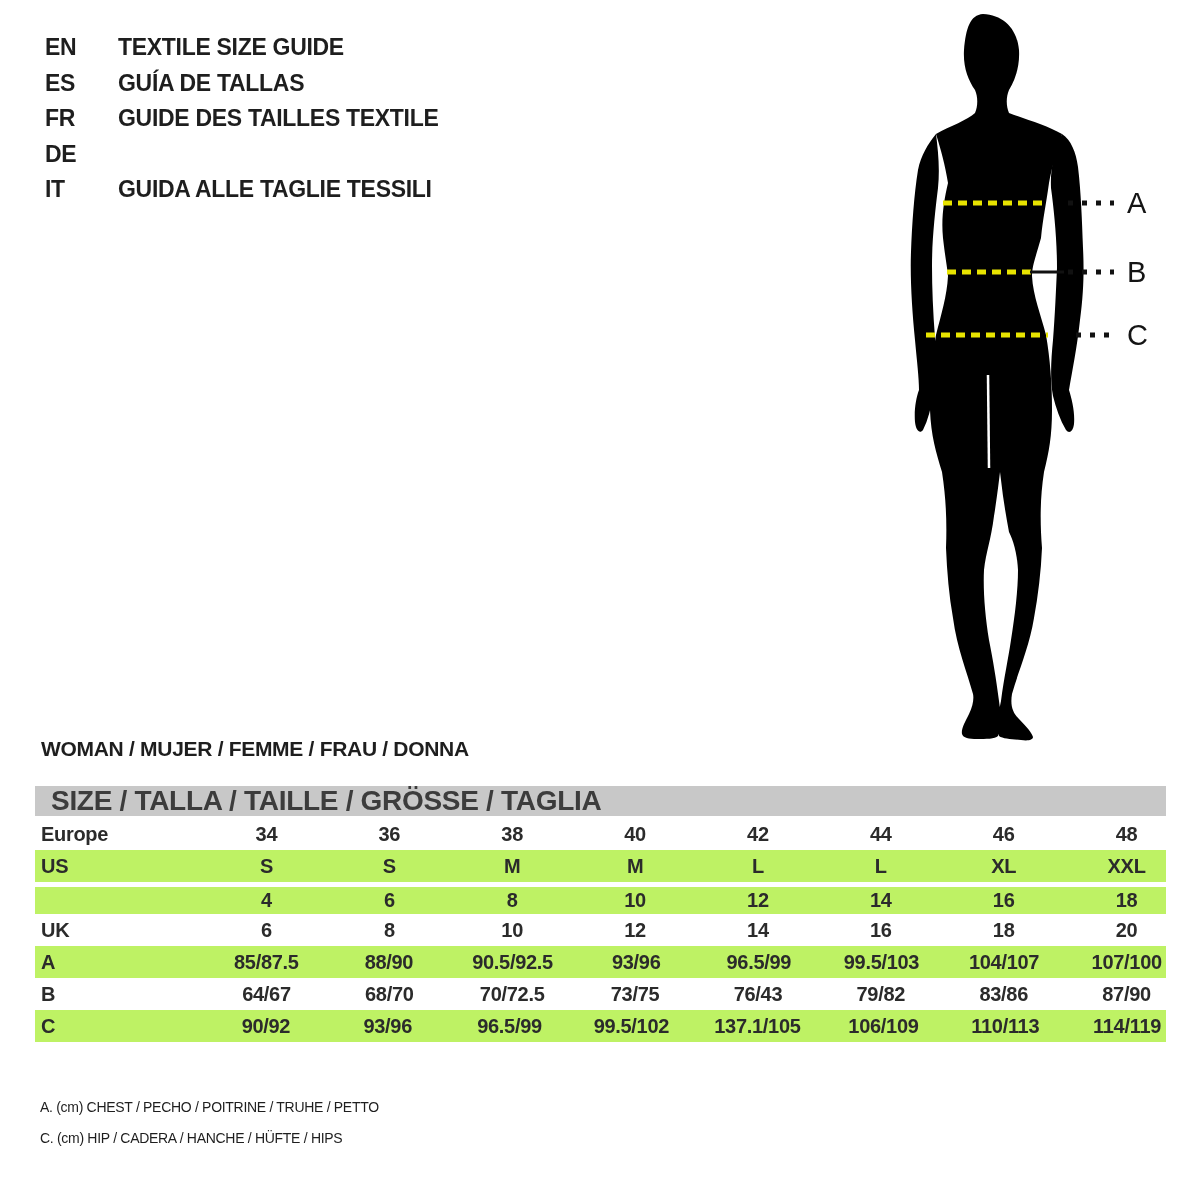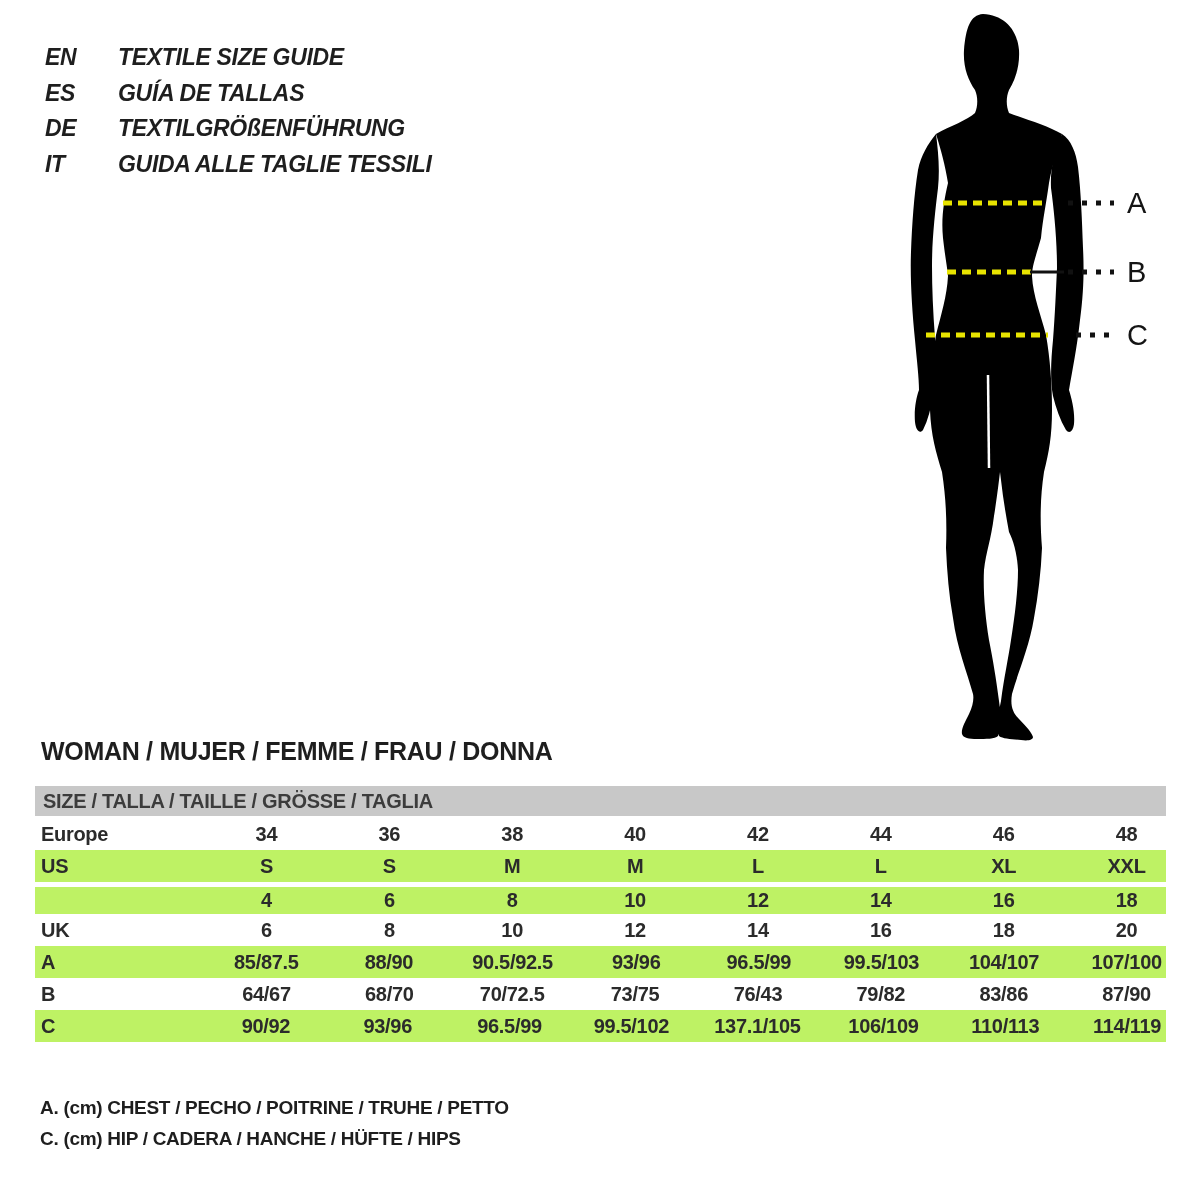--- a/index.html
+++ b/index.html
@@ -2,70 +2,73 @@
 <html><head>
 <meta charset="utf-8">
 <style>
   html,body{margin:0;padding:0;}
   body{
     width:1200px;height:1200px;position:relative;background:#ffffff;
     font-family:"Liberation Sans", sans-serif;color:#1e1e1e;overflow:hidden;
     letter-spacing:-0.3px;
   }
   
-  .languages{position:absolute;left:45px;top:40px;font-style:italic;}
+  .languages{position:absolute;left:45px;top:30px;}
   .lang-row{display:flex;height:35.5px;line-height:35.5px;font-size:23px;font-weight:bold;}
   .lang-code{width:73px;flex:0 0 73px;}
   .lang-label{white-space:nowrap;}
   
   .figure-svg{position:absolute;left:875px;top:0;}
   .marker-label{
     position:absolute;left:1127px;width:36px;text-align:left;
     font-size:29px;font-weight:500;color:#141414;line-height:34px;
   }
   #marker-a{top:186px;}
   #marker-b{top:255px;}
   #marker-c{top:318px;}
   
-  .section-title{position:absolute;left:41px;top:737px;font-size:25px;font-weight:bold;white-space:nowrap;}
+  .section-title{position:absolute;left:41px;top:737px;font-size:21px;font-weight:bold;white-space:nowrap;}
   
   .size-table{position:absolute;left:35px;top:786px;width:1131px;}
   .size-header{
     height:30px;line-height:30px;background:#c8c8c8;color:#3c3c3c;
-    font-size:20px;font-weight:bold;padding-left:8px;margin-bottom:2px;
+    font-size:28px;font-weight:bold;padding-left:16px;margin-bottom:2px;
   }
   .tr{
     display:grid;grid-template-columns:148px repeat(8,1fr);
     height:32px;line-height:32px;font-size:20px;font-weight:bold;color:#2b2b2b;
     box-sizing:border-box;
     gap:44px;
   }
   .tr .td{text-align:center;}
   .tr .label{text-align:left;padding-left:6px;}
   .tr.shaded{background:#bef264;}
   .tr.gap-top{border-top:5px solid #ffffff;line-height:27px;}
   
   .legend{position:absolute;left:40px;top:1092px;}
-  .legend-line{height:31px;line-height:31px;font-size:19px;font-weight:bold;white-space:nowrap;}
+  .legend-line{height:31px;line-height:31px;font-size:14px;font-weight:normal;white-space:nowrap;}
 </style>
 </head>
 <body>
 
 <div class="languages">
   <div class="lang-row">
     <span class="lang-code">EN</span>
     <span class="lang-label">TEXTILE SIZE GUIDE</span>
   </div>
   <div class="lang-row">
     <span class="lang-code">ES</span>
     <span class="lang-label">GUÍA DE TALLAS</span>
   </div>
   <div class="lang-row">
+    <span class="lang-code">FR</span>
+    <span class="lang-label">GUIDE DES TAILLES TEXTILE</span>
+  </div>
+  <div class="lang-row">
     <span class="lang-code">DE</span>
-    <span class="lang-label">TEXTILGRÖßENFÜHRUNG</span>
   </div>
   <div class="lang-row">
     <span class="lang-code">IT</span>
     <span class="lang-label">GUIDA ALLE TAGLIE TESSILI</span>
   </div>
 </div>
 
 <svg class="figure-svg" width="245" height="745" viewBox="875 0 245 745" aria-hidden="true">
 
   <path fill="#000000" d="

